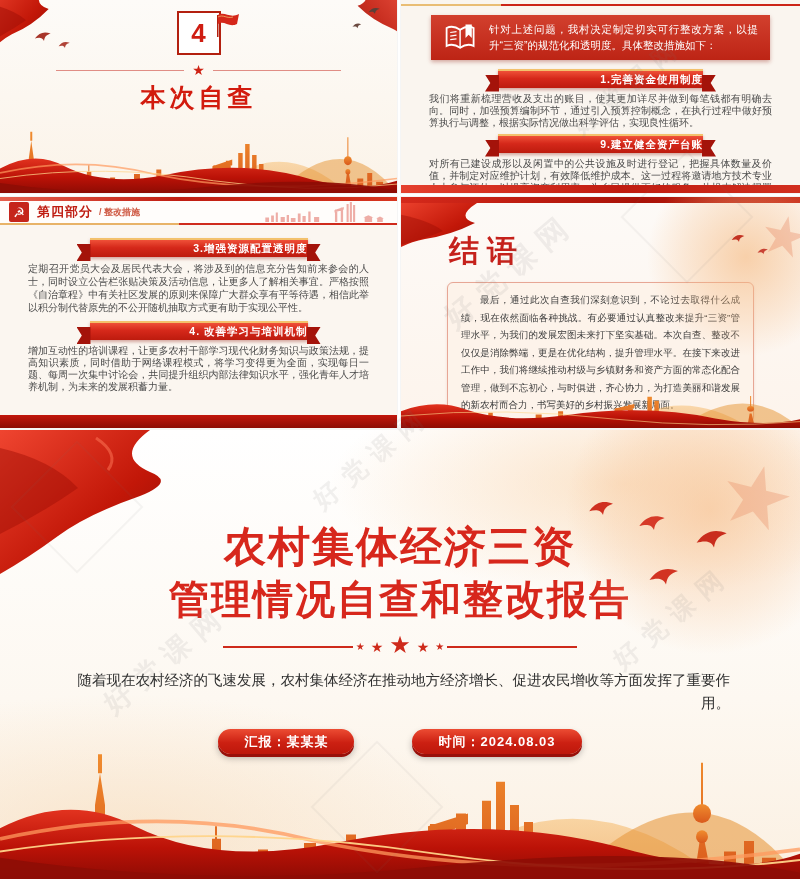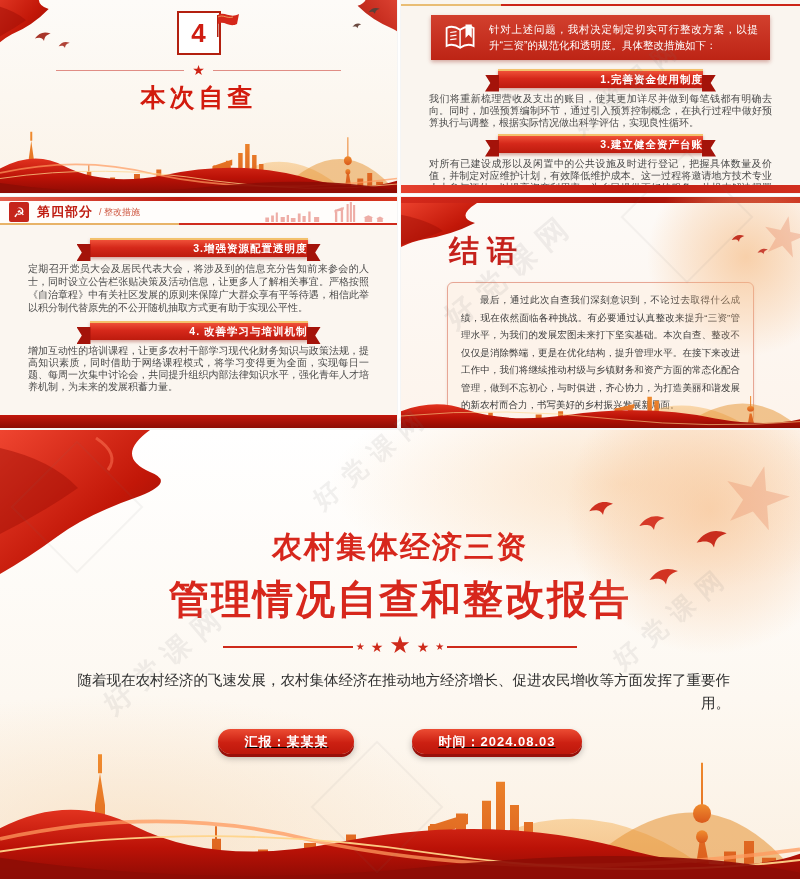--- a/index.html
+++ b/index.html
@@ -51,21 +51,21 @@
     text-align:justify;box-shadow:0 2px 4px rgba(140,25,15,.35);}
   .s2-bottombar{position:absolute;left:0;bottom:0;width:100%;height:8px;
     background:linear-gradient(90deg,#e5402e,#c01c10 55%,#d22f1f);}
 
   
   .s3-topstrip{height:4px;background:linear-gradient(90deg,#e6604e,#c01d12 45%,#d7351f);}
   .s3-header{display:flex;align-items:center;height:22px;padding-left:9px;background:#fffdfb;position:relative;}
   .emblem-box{width:20px;height:20px;background:#c5251b;border-radius:2px;color:#fff;
     display:flex;align-items:center;justify-content:center;font-size:13px;}
   .s3-section{margin-left:8px;font-size:13px;font-weight:900;color:#bf1e13;letter-spacing:1px;}
-  .s3-sub{margin-left:6px;font-size:9px;color:#cf5a44;font-weight:normal;}
+  .s3-sub{margin-left:6px;font-size:9px;color:#cf5a44;font-weight:bold;}
   .s3-underline{height:2px;background:linear-gradient(90deg,#e8b368 0 45%,#cf2a1c 45% 100%);}
   .s3-skydecal{position:absolute;right:4px;top:1px;width:130px;height:20px;opacity:.55;}
   .s3-bottombar{position:absolute;left:0;bottom:0;width:100%;height:13px;
     background:linear-gradient(180deg,#c2170c,#8c0c04);}
   .s3-bottomwave{position:absolute;left:0;bottom:10px;width:100%;height:14px;
     background:radial-gradient(120% 220% at 50% 260%, #d5281a 60%, rgba(213,40,26,0) 61%);}
 
   
   .s4-topbar{height:6px;background:linear-gradient(90deg,#d5291b,#a91208 60%,#c62314);}
   .s4-title{margin:28px 0 0 48px;font-size:30px;font-weight:900;color:#c5211b;letter-spacing:8px;}
@@ -77,29 +77,29 @@
     background:radial-gradient(circle,rgba(245,186,130,.65) 0%,rgba(245,186,130,.25) 45%,rgba(245,186,130,0) 70%);}
   .s4-glowstar{position:absolute;right:-8px;top:8px;font-size:54px;color:rgba(228,120,80,.30);transform:rotate(12deg);}
   .s4-bottom{position:absolute;left:0;bottom:0;width:399px;height:40px;}
 
   
   .cover-silk{position:absolute;left:0;top:0;width:235px;height:150px;}
   .cover-glow{position:absolute;right:-60px;top:-70px;width:300px;height:300px;border-radius:50%;
     background:radial-gradient(circle,rgba(247,196,150,.7) 0%,rgba(247,196,150,.28) 45%,rgba(247,196,150,0) 68%);}
   .cover-glowstar{position:absolute;right:6px;top:18px;font-size:84px;color:rgba(232,140,100,.35);transform:rotate(14deg);}
   .cover-title{margin:0;text-align:center;color:#d7271c;font-weight:900;letter-spacing:2px;}
-  .cover-title.l1{margin-top:92px;font-size:30px;line-height:50px;}
+  .cover-title.l1{margin-top:92px;font-size:42px;line-height:50px;}
   .cover-title.l2{font-size:40px;line-height:54px;}
   .star-divider{display:flex;align-items:center;justify-content:center;margin-top:10px;color:#ce2a1b;}
   .star-divider .ln{width:130px;height:2px;background:#ce2a1b;}
   .star-divider .st{margin:0 3px;line-height:1;}
   .st.t{font-size:10px;} .st.s{font-size:14px;} .st.b{font-size:24px;margin-top:-3px;}
   .cover-sub{width:660px;margin:12px auto 0;text-align:right;font-size:14.5px;line-height:1.6;
     color:#2f2f2f;font-weight:500;}
-  .pill-row{display:flex;justify-content:center;gap:58px;margin-top:14px;text-decoration:underline;}
+  .pill-row{display:flex;justify-content:center;gap:58px;margin-top:14px;}
   .pill{height:25px;line-height:25px;padding:0 26px;border-radius:13px;color:#fff;font-size:13px;font-weight:bold;
     background:linear-gradient(180deg,#ec4c33 0%,#cc2012 55%,#bd170b 100%);
     box-shadow:0 3px 0 #98100a,0 4px 7px rgba(0,0,0,.28);letter-spacing:1px;}
   .cover-sky{position:absolute;left:0;bottom:0;width:800px;height:148px;}
 
   
   .wm{position:absolute;font-size:30px;font-weight:bold;letter-spacing:10px;color:rgba(120,120,120,.10);
     transform:rotate(-40deg);pointer-events:none;white-space:nowrap;}
   .wm-diamond{position:absolute;width:90px;height:90px;border:2px solid rgba(120,120,120,.07);
     transform:rotate(45deg);pointer-events:none;}
@@ -202,21 +202,21 @@
         <line x1="8" y1="14" x2="15" y2="13" stroke="#fff" stroke-width="1.4"></line>
         <line x1="8" y1="18" x2="15" y2="17" stroke="#fff" stroke-width="1.4"></line>
         <path d="M25,1 h7 v15 l-3.5,-3.5 L25,16 Z" fill="#fff"></path>
       </svg>
       <span>针对上述问题，我村决定制定切实可行整改方案，以提升“三资”的规范化和透明度。具体整改措施如下：</span>
     </div>
 
     <div class="ribbon" style="width:205px;margin-top:9px">1.完善资金使用制度</div>
     <p class="para">我们将重新梳理营收及支出的账目，使其更加详尽并做到每笔钱都有明确去向。同时，加强预算编制环节，通过引入预算控制概念，在执行过程中做好预算执行与调整，根据实际情况做出科学评估，实现良性循环。</p>
 
-    <div class="ribbon" style="width:205px;margin-top:5px">3.建立健全资产台账</div>
+    <div class="ribbon" style="width:205px;margin-top:5px">9.建立健全资产台账</div>
     <p class="para">对所有已建设成形以及闲置中的公共设施及时进行登记，把握具体数量及价值，并制定对应维护计划，有效降低维护成本。这一过程将邀请地方技术专业人士参与评估，以提高资产利用率，为乡民提供更好的服务。从根本解决闲置设备无故停用的问题，通过定期更新台账确保真实有效的数据反映我们的当下状况。</p>
 
     <div class="s2-bottombar"></div>
   </div>
 
   <div class="slide s3">
     <div class="s3-topstrip"></div>
     <div class="s3-header">
       <div class="emblem-box">☭</div>
       <span class="s3-section">第四部分</span>

